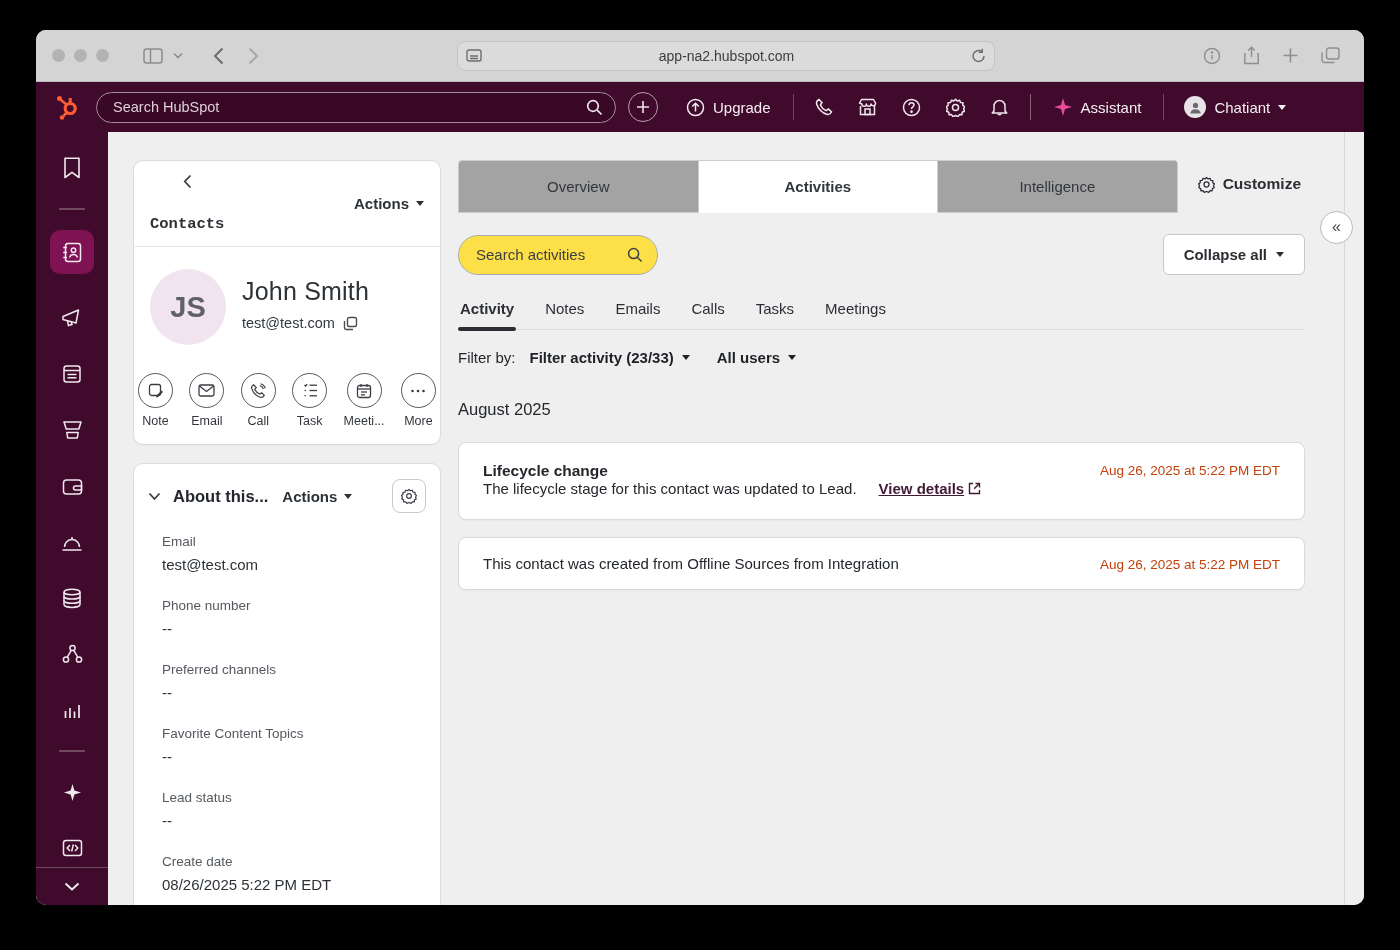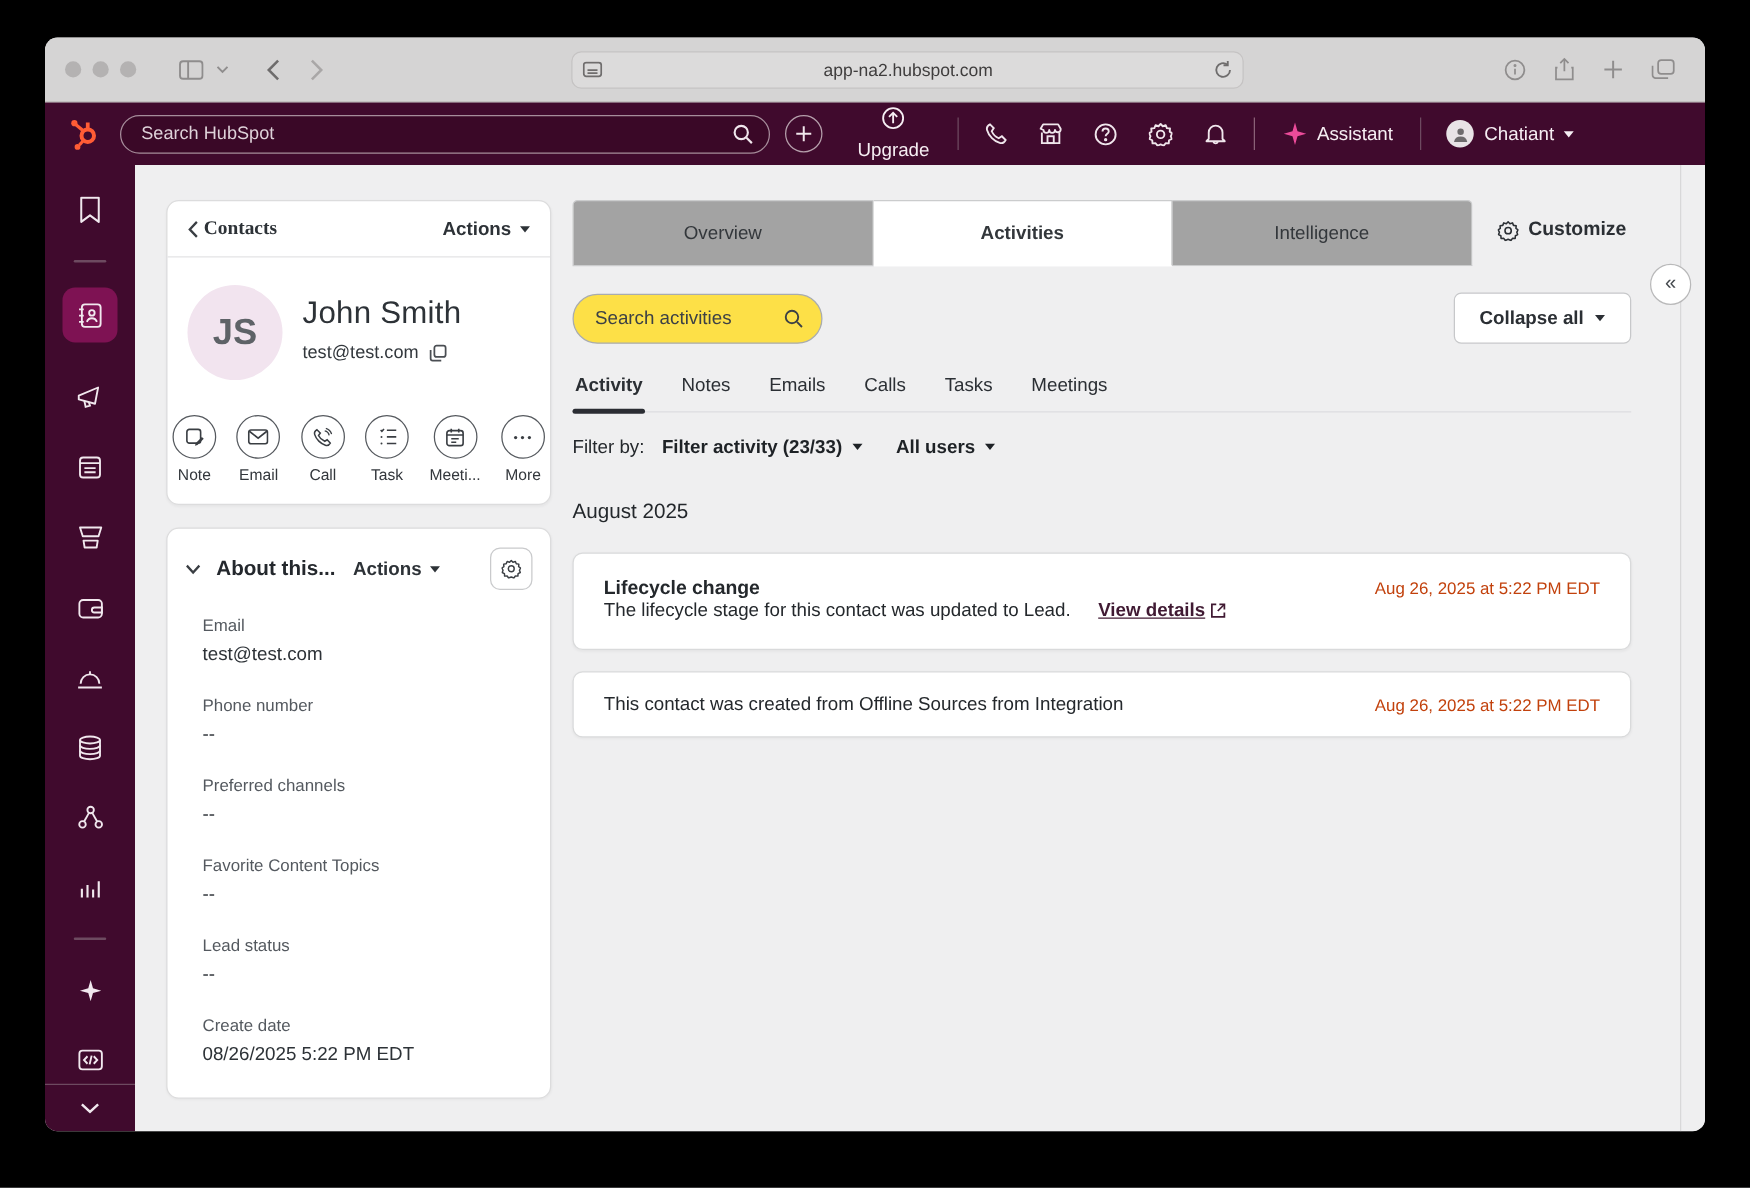--- a/index.html
+++ b/index.html
@@ -20,21 +20,21 @@
 
   
   .hs-nav { height:50px; background:#400a2d; display:flex; align-items:center; padding:0 14px 0 18px; flex:0 0 auto; color:#f6eef3; }
   .hs-logo { margin-right:16px; display:flex; }
   .hs-search { width:520px; height:31px; background:#3a0827; border:1px solid #a68d9b; border-radius:16px; display:flex; align-items:center; padding:0 12px 0 16px; }
   .hs-search input { flex:1; background:transparent; border:none; outline:none; color:#e9dde4; font-size:14.5px; font-family:inherit; }
   .hs-search input::placeholder { color:#ded2d9; }
   .nav-icon-btn { background:none; border:none; color:#f0e6ec; display:flex; align-items:center; justify-content:center; width:44px; height:40px; cursor:pointer; }
   .plus-circle { width:30px; height:30px; border:1px solid #b59fab; border-radius:50%; display:flex; align-items:center; justify-content:center; margin-left:12px; color:#f0e6ec; background:none; cursor:pointer; }
   .nav-divider { width:1px; height:26px; background:#6d4a60; margin:0 8px; }
-  .upgrade-btn { background:none; border:none; color:#f6eef3; font-size:15px; display:flex; align-items:center; gap:8px; padding:0 14px; cursor:pointer; font-family:inherit;flex-direction:column; }
+  .upgrade-btn { background:none; border:none; color:#f6eef3; font-size:15px; display:flex; align-items:center; gap:8px; padding:0 14px; cursor:pointer; font-family:inherit; }
   .assistant-btn { background:none; border:none; color:#f6eef3; font-size:15px; display:flex; align-items:center; gap:8px; padding:0 14px; cursor:pointer; font-family:inherit; }
   .user-menu { background:none; border:none; color:#f6eef3; font-size:15px; display:flex; align-items:center; gap:8px; padding:0 6px 0 12px; cursor:pointer; font-family:inherit; }
   .avatar-sm { width:22px; height:22px; border-radius:50%; background:#e8e3e6; display:flex; align-items:center; justify-content:center; color:#6d6a6c; }
   .caret { width:0; height:0; border-left:4.5px solid transparent; border-right:4.5px solid transparent; border-top:5.5px solid currentColor; display:inline-block; }
 
   
   .app-body { flex:1; display:flex; min-height:0; }
   .sidebar { flex:0 0 72px; background:#400a2d; display:flex; flex-direction:column; align-items:center; padding-top:16px; position:relative; color:#f1e8ee; }
   .sb-item { width:44px; height:40px; display:flex; align-items:center; justify-content:center; background:none; border:none; color:#f1e8ee; margin-bottom:16px; cursor:pointer; border-radius:10px; }
   .sb-item.active { background:#7e1253; height:44px; }
@@ -43,21 +43,21 @@
 
   .content { flex:1; position:relative; background:#efeff0; display:flex; padding:28px 0 0 25px; min-width:0; }
   .right-strip { position:absolute; top:0; right:19px; bottom:0; width:1px; background:#d8d8d9; }
   .collapse-circle { position:absolute; top:79px; right:11px; width:33px; height:33px; border-radius:50%; background:#fff; border:1px solid #b9b9ba; color:#45494e; font-size:16px; cursor:pointer; display:flex; align-items:center; justify-content:center; padding-bottom:2px; }
 
   
   .left-col { flex:0 0 308px; }
   .card { background:#fff; border:1px solid #dcdcdd; border-radius:10px; box-shadow:0 1px 2px rgba(0,0,0,.04); }
   .contact-card { margin-bottom:18px; }
   .contact-head { display:flex; align-items:center; justify-content:space-between; padding:13px 16px; border-bottom:1px solid #e4e4e5; }
-  .back-link { display:flex; align-items:center; gap:4px; background:none; border:none; cursor:pointer; font-family:Liberation Serif, serif; }
+  .back-link { display:flex; align-items:center; gap:26px; background:none; border:none; cursor:pointer; font-family:Liberation Mono, monospace;flex-direction:column; }
   .back-link .lbl { font-size:15.5px; font-weight:bold; color:#2d3237; }
   .actions-dd { background:none; border:none; font-size:15px; font-weight:bold; color:#2d3237; display:flex; align-items:center; gap:7px; cursor:pointer; font-family:inherit; }
   .contact-body { padding:22px 16px 4px; display:flex; align-items:flex-start; gap:16px; }
   .avatar-lg { width:76px; height:76px; border-radius:50%; background:#f2e4ef; display:flex; align-items:center; justify-content:center; font-size:29px; font-weight:bold; color:#5e6267; flex:0 0 auto; }
   .contact-name { font-size:25px; color:#2d3237; margin-top:8px; letter-spacing:.2px; }
   .contact-email { font-size:14.5px; color:#33383d; margin-top:9px; display:flex; align-items:center; gap:8px; }
   .copy-btn { background:none; border:none; color:#4a4e53; cursor:pointer; display:flex; padding:0; }
   .quick-actions { display:flex; justify-content:space-between; padding:24px 4px 16px; }
   .qa { display:flex; flex-direction:column; align-items:center; gap:6px; background:none; border:none; cursor:pointer; font-family:inherit; }
   .qa-circle { width:35px; height:35px; border-radius:50%; border:1px solid #55595e; color:#3a3e43; display:flex; align-items:center; justify-content:center; }

